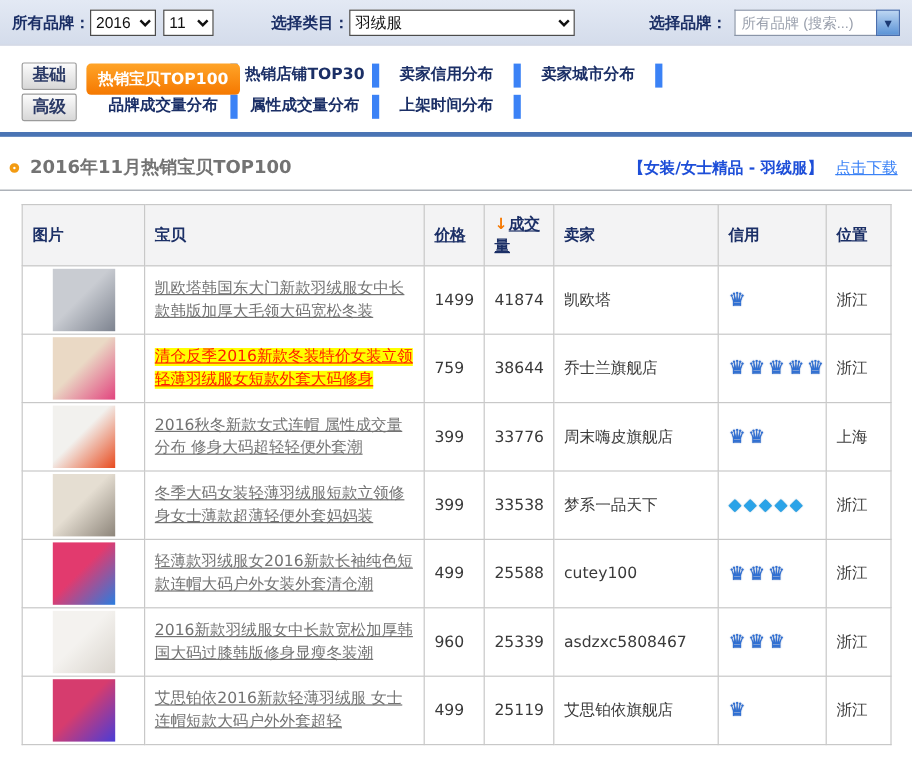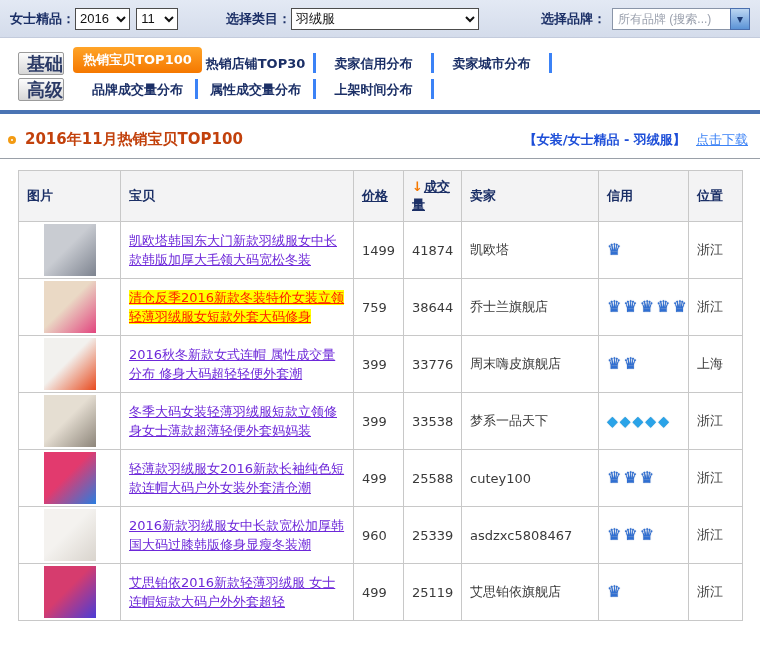--- a/index.html
+++ b/index.html
@@ -19,63 +19,63 @@
   .brand-box input { width:118px; height:22px; border:1px solid #8a95a8; border-right:none;
     font-size:12px; padding:0 5px; color:#444; }
   .brand-box input::placeholder { color:#9aa0ad; }
   .combo-btn { width:20px; height:22px; border:1px solid #4a6fae;
     background:linear-gradient(#bcd6f2,#5b93d6); color:#1b3a74; font-size:12px;
     display:flex; align-items:center; justify-content:center; cursor:pointer; }
 
   
   .tabs { margin:12px 0 0 18px; }
   .tab-row { display:flex; align-items:center; height:26px; }
-  .tab-chip { width:46px; height:23px; line-height:21px; text-align:right;
+  .tab-chip { width:46px; height:23px; line-height:21px; text-align:center;
     background:linear-gradient(#fcfcfc,#d7d7d7); border:1px solid #9b9b9b; border-radius:2px;
-    font-size:18px; font-weight:bold; color:#2b3a66; margin-right:16px; cursor:pointer; }
-  .tab-slot { width:118px; display:flex; justify-content:center; align-items:flex-end;
-    height:20px; border-right:3px solid #3b82f6; }
+    font-size:14px; font-weight:bold; color:#2b3a66; margin-right:16px; cursor:pointer; }
+  .tab-slot { width:118px; display:flex; justify-content:center; align-items:flex-start;
+    height:20px; border-right:6px solid #3b82f6; }
   .tab-item { font-size:13px; font-weight:bold; color:#1b2f66; cursor:pointer; white-space:nowrap; }
   .tab-item.active { background:linear-gradient(#ffa428,#f57800); color:#fff;
     padding:4px 10px; border-radius:4px; font-size:13px; }
   .blue-bar { height:4px; background:#4a74b4; margin-top:8px; width:760px; }
 
   
   .title-row { display:flex; align-items:center; margin:16px 12px 0 8px; }
   .bullet { width:8px; height:8px; border:3px solid #f39b12; border-radius:50%;
     background:#fff; margin-right:9px; flex:none; }
-  .page-title { font-size:15px; font-weight:bold; color:#c2410c; }
+  .page-title { font-size:15px; font-weight:bold; color:#737373; }
   .title-right { margin-left:auto; font-size:13px; white-space:nowrap; }
   .cat-path { color:#1d4ed8; font-weight:bold; }
   .dl-link { color:#3b82f6; text-decoration:underline; margin-left:6px; cursor:pointer;margin-top:24px; }
   .hr { border-top:1px solid #9aa0a8; margin-top:9px; }
 
   
   table { border-collapse:collapse; table-layout:fixed; width:724px; margin:11px 0 0 18px; }
   th, td { border:1px solid #c8c8c8; font-size:13px; }
   thead th { background:#f3f3f4; color:#1b2f66; text-align:left; padding:7px 8px;
     font-weight:bold; height:30px; }
   .th-link { text-decoration:underline; cursor:pointer; }
   .sort-arrow { color:#f57800; font-weight:bold; margin-right:1px; }
   tbody tr { height:55px; }
   td { padding:4px 8px; color:#3a3a3a; vertical-align:middle; }
   .img-cell { text-align:center; padding:2px; }
   .thumb { width:52px; height:52px; margin:0 auto; cursor:pointer; }
-  .item-title { color:#6d28d9; text-decoration:underline; line-height:19px; cursor:pointer; }
+  .item-title { color:#737373; text-decoration:underline; line-height:19px; cursor:pointer; }
   .item-title.hl { background:#ffff00; color:#ff1e00; }
   .credit span { font-size:16px; margin-right:2px; line-height:1; }
   .crown-blue  { color:#2e6fd4; text-shadow:0 0 1px #1a4fa8; }
   .crown-gold  { color:#f29900; text-shadow:0 0 1px #c97700; }
   .diamond-blue{ color:#2aa3e8; font-size:14px !important; text-shadow:0 0 1px #1379b5; }
 </style>
 </head>
 <body>
 
 <div class="topbar">
-  <span class="f-label">女士精品：</span>
+  <span class="f-label">所有品牌：</span>
   <select id="year-select">
     <option>2016</option>
   </select>
   <select id="month-select">
     <option>11</option>
   </select>
   <span class="f-label lbl-cat">选择类目：</span>
   <select id="category-select">
     <option>羽绒服</option>
   </select>

